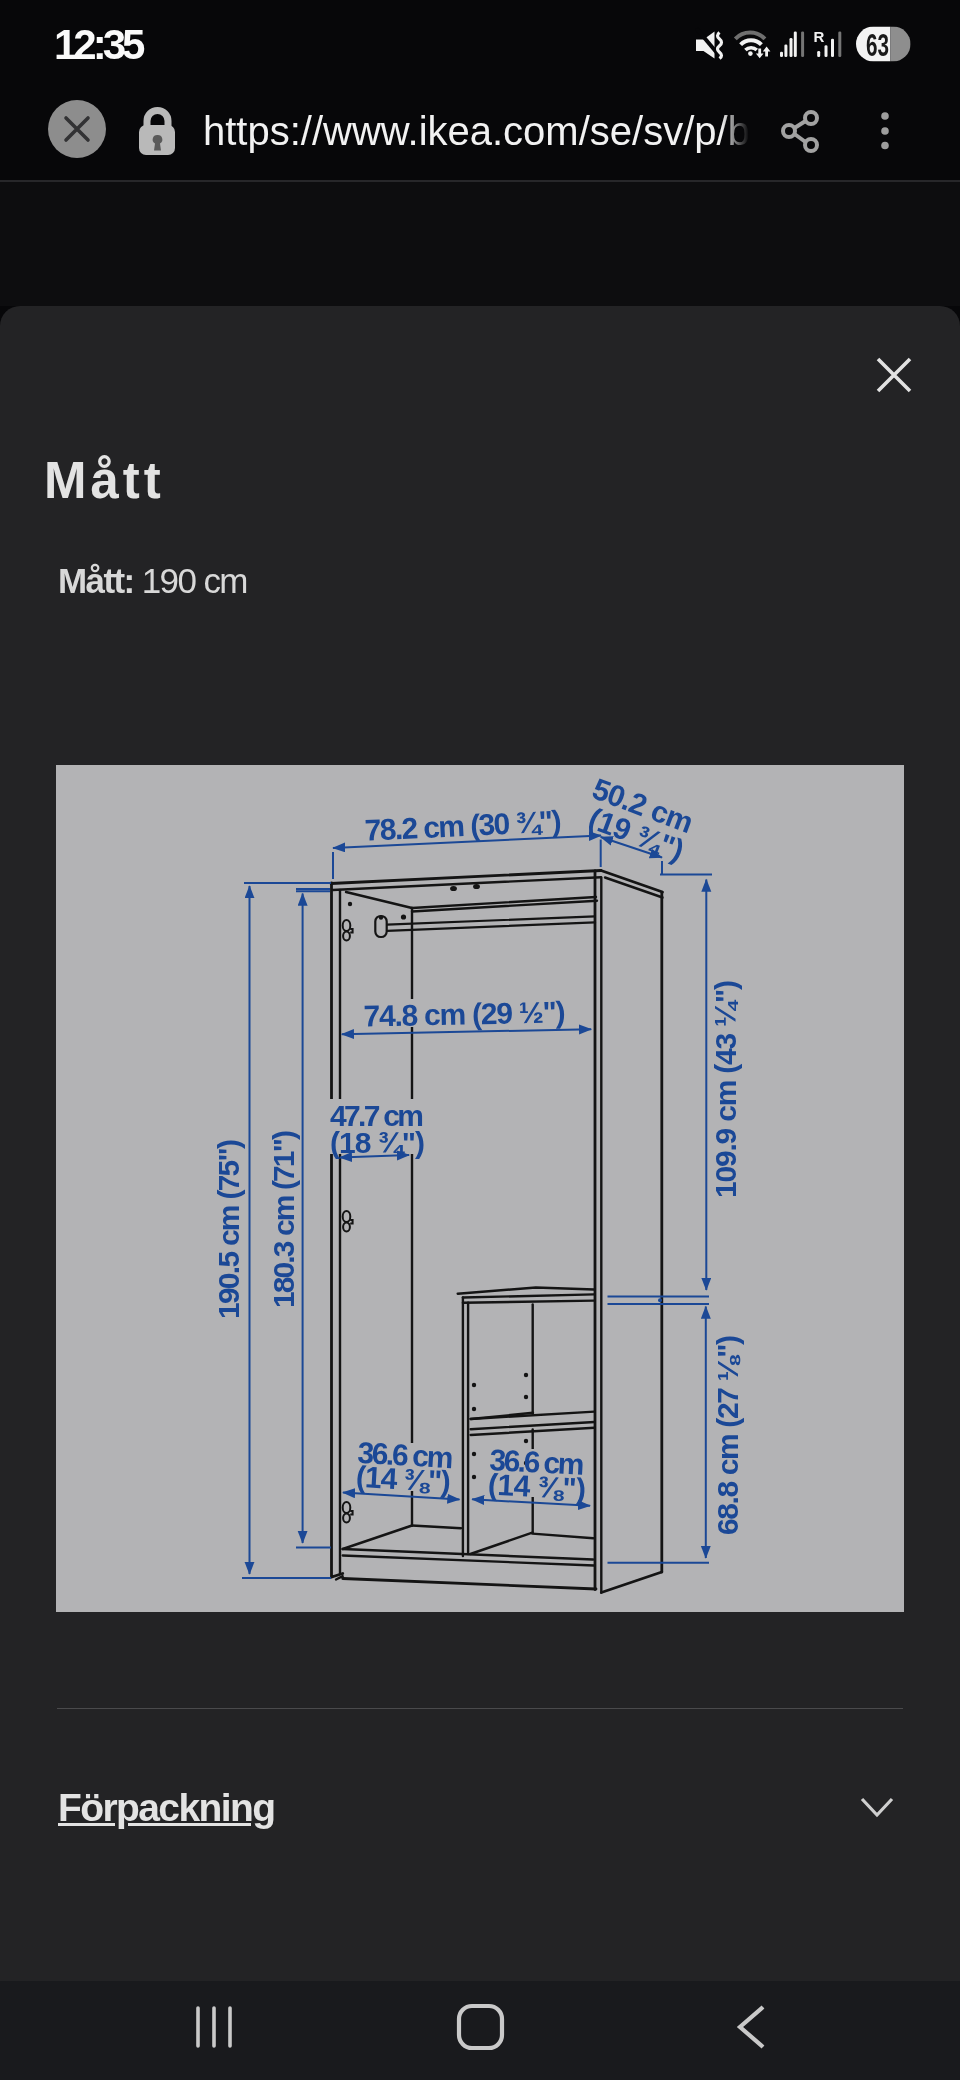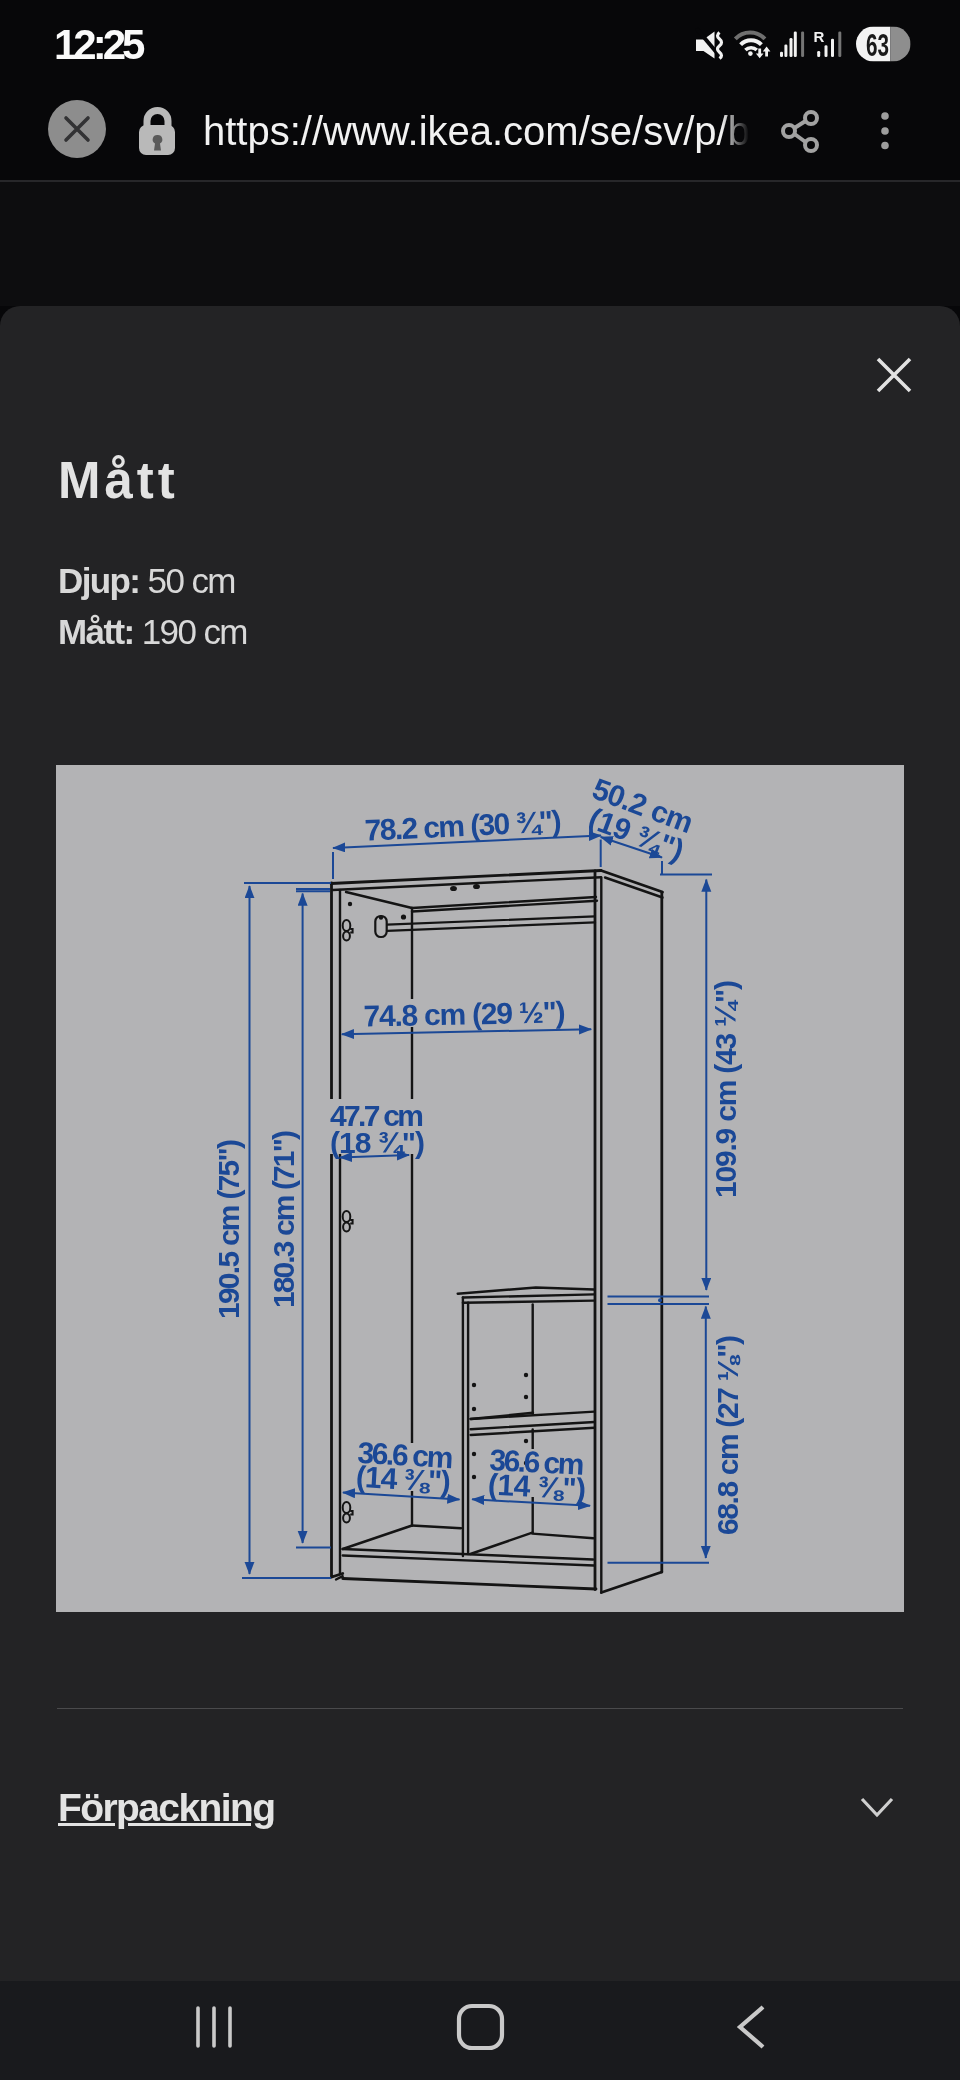--- a/index.html
+++ b/index.html
@@ -5,21 +5,21 @@
   html,body{margin:0;padding:0;}
   body{width:960px;height:2080px;background:#070709;position:relative;overflow:hidden;
        font-family:"Liberation Sans",sans-serif;}
   .abs{position:absolute;}
 </style>
 </head>
 <body>
 
 <div class="abs" style="left:0;top:0;width:960px;height:90px;background:#070709;"></div>
 
-<div class="abs" style="left:54px;top:21px;font-size:42px;font-weight:bold;color:#fafafa;letter-spacing:-4px;">12:25</div>
+<div class="abs" style="left:54px;top:21px;font-size:42px;font-weight:bold;color:#fafafa;letter-spacing:-4px;">12:35</div>
 
 <svg class="abs" style="left:690px;top:20px;" width="230" height="50" viewBox="0 0 230 50">
 
   <g>
     <path d="M6 19.5 L13.5 19.5 L24.5 11.5 L24.5 38.5 L13.5 31 L6 31 Z" fill="#f2f2f2"></path>
     <path d="M6.5 8.5 L27.5 33.5" stroke="#070709" stroke-width="4"></path>
     <path d="M29.5 12.5 q-4 3.3 0 6.6 q4 3.3 0 6.6 q-4 3.3 0 6.6 q4 3.3 0 6.2" stroke="#f2f2f2" stroke-width="3.2" fill="none"></path>
   </g>
 
   <g stroke="#f2f2f2" fill="none">
@@ -96,24 +96,23 @@
 <div class="abs" style="left:0;top:180px;width:960px;height:2px;background:#27272a;"></div>
 
 <div class="abs" style="left:0;top:182px;width:960px;height:124px;background:#0d0d0f;"></div>
 
 <div class="abs" style="left:0;top:306px;width:960px;height:1675px;background:#232325;border-radius:20px 20px 0 0;"></div>
 
 <svg class="abs" style="left:872px;top:353px;" width="44" height="44" viewBox="0 0 44 44">
   <path d="M6 6 L38 38 M38 6 L6 38" stroke="#e2e2e2" stroke-width="3.6"></path>
 </svg>
 
-<div class="abs" style="left:58px;top:451px;font-size:51px;font-weight:bold;color:#e3e3e3;letter-spacing:4px;">Mått</div>
+<div class="abs" style="left:44px;top:451px;font-size:51px;font-weight:bold;color:#e3e3e3;letter-spacing:4px;">Mått</div>
 
 <div class="abs" style="left:58px;top:555px;font-size:35px;color:#d8d8d8;line-height:51px;letter-spacing:-1.6px;">
-  <div><b>Djup:</b> 50 cm</div>
   <div><b>Mått:</b> 190 cm</div>
 </div>
 
 <div class="abs" style="left:56px;top:765px;width:848px;height:847px;background:#b3b3b5;">
 <svg width="848" height="847" viewBox="0 0 848 847">
 <defs>
 <marker id="ae" markerWidth="14" markerHeight="12" refX="12.2" refY="5" orient="auto" markerUnits="userSpaceOnUse">
           <path d="M0 0 L13 5 L0 10 z" fill="#1b4896"></path>
         </marker>
 <marker id="as" markerWidth="14" markerHeight="12" refX="12.2" refY="5" orient="auto-start-reverse" markerUnits="userSpaceOnUse">

